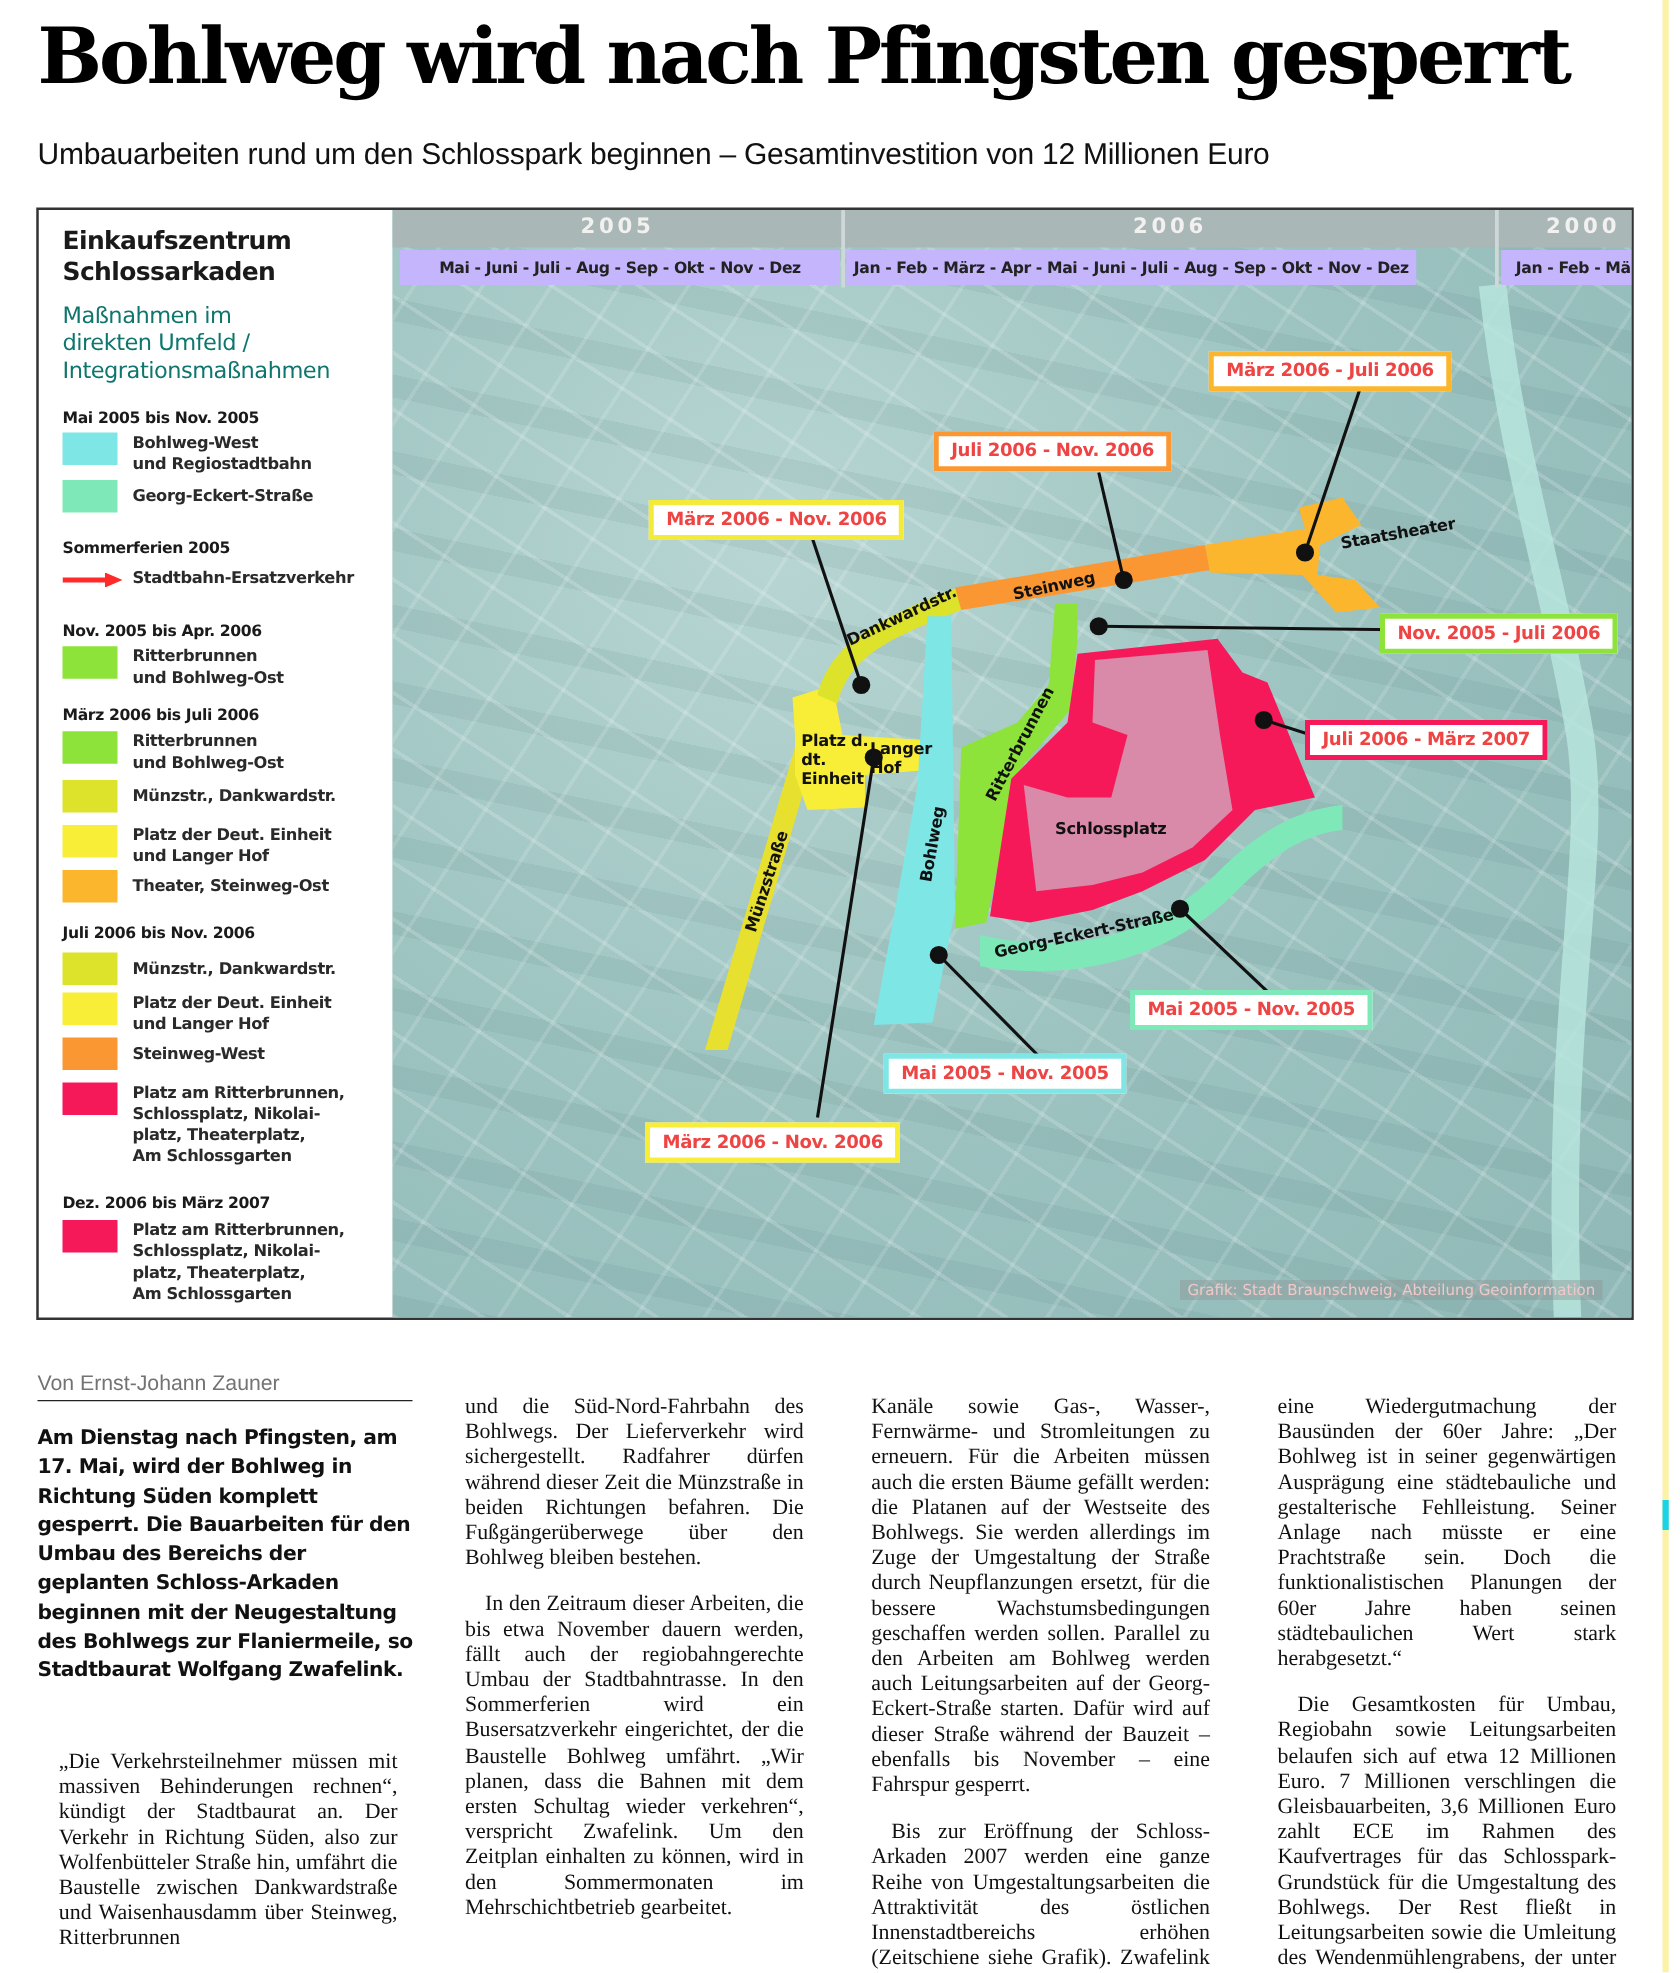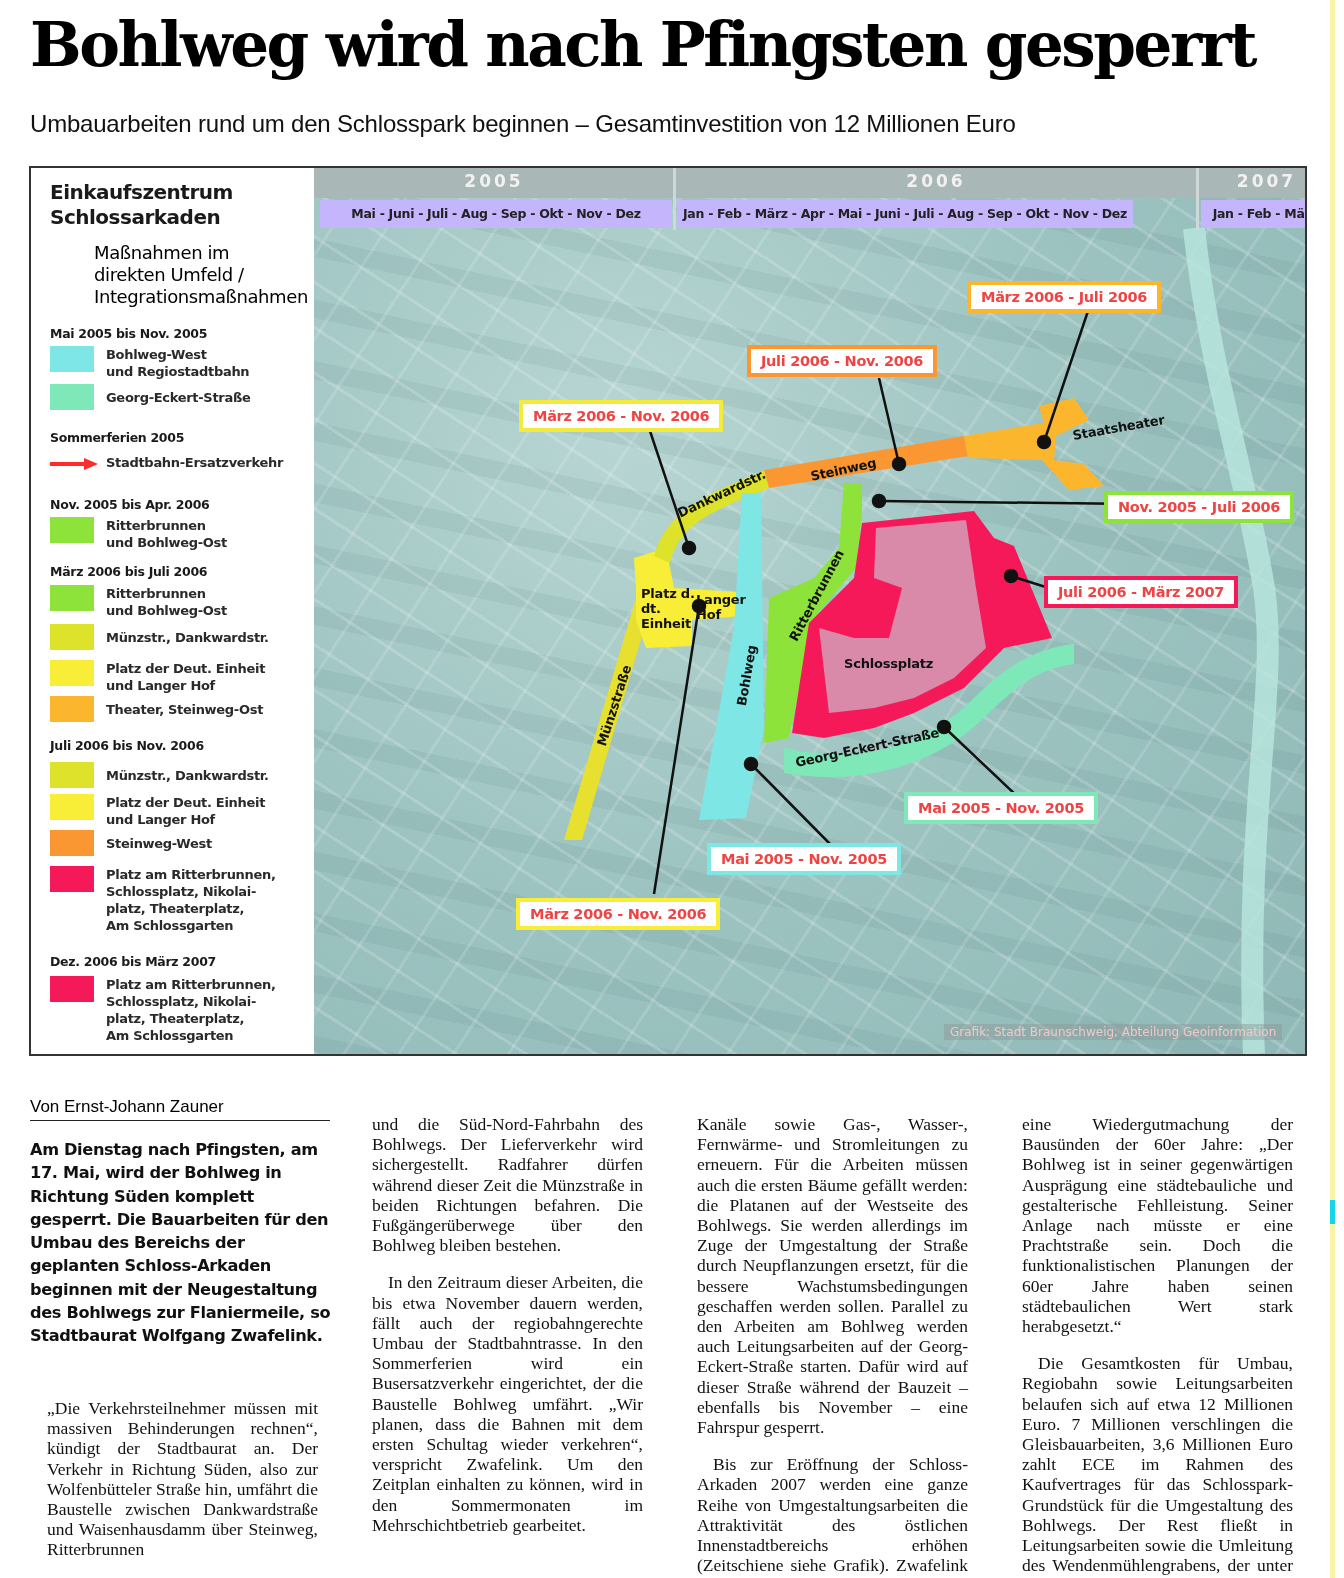--- a/index.html
+++ b/index.html
@@ -6,21 +6,21 @@
   body { width: 1344px; height: 1578px; position: relative; overflow: hidden; font-family: "Liberation Serif", serif; color: #111; }
   .right-strip { position: absolute; left: 1330px; top: 0; width: 5px; height: 1578px; background: #fbf2a8; }
   .right-mark { position: absolute; left: 1330px; top: 1200px; width: 5px; height: 24px; background: #19d3e8; }
 
   .headline { position: absolute; left: 30px; top: 14px; margin: 0; font-family: "DejaVu Serif", serif; font-weight: bold; font-size: 62px; letter-spacing: -2.5px; line-height: 1; color: #000; white-space: nowrap; transform: scaleX(0.985); transform-origin: left top; }
   .subhead { position: absolute; left: 30px; top: 110px; font-family: "Liberation Sans", sans-serif; font-size: 24px; color: #111; white-space: nowrap; letter-spacing: -0.2px; }
 
   .graphic { position: absolute; left: 29px; top: 166px; width: 1274px; height: 886px; border: 2px solid #333; background: #fff; overflow: hidden; }
   .legend { position: absolute; left: 3px; top: 4px; width: 250px; height: 878px; background: #fff; font-family: "DejaVu Sans", sans-serif; color: #1a1a1a; }
   .legend-title { position: absolute; left: 16px; top: 8px; font-weight: bold; font-size: 20px; line-height: 25px; letter-spacing: -0.5px; }
-  .legend-sub { position: absolute; left: 16px; top: 70px; font-size: 18px; line-height: 22px; color: #000000; letter-spacing: -0.4px; margin-left: 44px; }
+  .legend-sub { position: absolute; left: 16px; top: 70px; font-size: 18px; line-height: 22px; color: #0f766e; letter-spacing: -0.4px; }
   .legend-group { position: absolute; left: 16px; font-weight: bold; font-size: 12.5px; letter-spacing: -0.3px; white-space: nowrap; }
   .legend-item { position: absolute; left: 16px; width: 236px; }
   .swatch { position: absolute; left: 0; top: 0; width: 44px; height: 26px; }
   .swatch-label { position: absolute; left: 56px; top: 0; font-size: 13px; line-height: 17px; font-weight: bold; letter-spacing: -0.3px; color: #2a2a2a; }
   .arrow { position: absolute; left: 0; top: 4px; width: 48px; height: 12px; }
 
   .map { position: absolute; left: 255px; top: 0; width: 1019px; height: 886px; background: #9fc7c4; overflow: hidden; margin-left: 28px; }
   .map-bg { position: absolute; inset: 0; background:
      repeating-linear-gradient(33deg, rgba(255,255,255,0.18) 0 3px, transparent 3px 38px),
      repeating-linear-gradient(-57deg, rgba(255,255,255,0.14) 0 3px, transparent 3px 46px),
@@ -30,21 +30,21 @@
   .year { position: absolute; top: 3px; font-family: "DejaVu Sans", sans-serif; font-weight: bold; font-size: 17px; color: #f3f0f0; letter-spacing: 3px; text-align: center; }
   .timeline-months { position: absolute; left: 0; top: 32px; width: 1019px; height: 28px; }
   .months { position: absolute; top: 0; height: 28px; background: #c4b5fd; font-family: "DejaVu Sans", sans-serif; font-weight: bold; font-size: 12.5px; color: #222; line-height: 28px; text-align: center; white-space: nowrap; letter-spacing: -0.3px; }
   .divider { position: absolute; top: 0; width: 3px; height: 62px; background: #cfd8d8; }
 
   .map-svg { position: absolute; left: 0; top: 0; }
   .callout { position: absolute; background: #fff; font-family: "DejaVu Sans", sans-serif; font-weight: bold; font-size: 14.5px; color: #ef4444; white-space: nowrap; padding: 4px 10px; letter-spacing: -0.3px; }
   .place { position: absolute; font-family: "DejaVu Sans", sans-serif; font-weight: bold; font-size: 13px; color: #111; white-space: nowrap; letter-spacing: -0.2px; }
   .credit { position: absolute; left: 630px; top: 856px; padding: 1px 6px; background: rgba(140,150,150,0.45); font-family: "DejaVu Sans", sans-serif; font-size: 12px; color: #f0c8c8; white-space: nowrap; }
 
-  .byline { position: absolute; left: 30px; top: 1097px; width: 300px; font-family: "Liberation Sans", sans-serif; font-size: 17px; color: #000000; border-bottom: 1.5px solid #222; padding-bottom: 3px; }
+  .byline { position: absolute; left: 30px; top: 1097px; width: 300px; font-family: "Liberation Sans", sans-serif; font-size: 17px; color: #737373; border-bottom: 1.5px solid #222; padding-bottom: 3px; }
   .lead { position: absolute; left: 30px; top: 1138px; width: 305px; font-family: "DejaVu Sans", sans-serif; font-weight: bold; font-size: 16.2px; line-height: 23.3px; color: #111; letter-spacing: -0.35px; }
   .col { position: absolute; width: 305px; font-family: "Liberation Serif", serif; font-size: 17.5px; line-height: 20.2px; color: #111; text-align: justify; hyphens: manual; }
   .col p { margin: 17px; }
   .col p.indent { text-indent: 16px; }
 </style>
 </head>
 <body>
 
 <div class="right-strip"></div>
 <div class="right-mark"></div>
@@ -201,21 +201,21 @@
         <line x1="520" y1="680" x2="437" y2="596"></line>
           <circle cx="437" cy="596" r="6"></circle>
         <line x1="340" y1="726" x2="385" y2="438"></line>
           <circle cx="385" cy="438" r="6"></circle>
       </g>
     </svg>
 
     <div class="timeline-years">
       <div class="year" style="left:0;width:360px">2005</div>
       <div class="year" style="left:362px;width:520px">2006</div>
-      <div class="year" style="left:886px;width:133px">2007</div>
+      <div class="year" style="left:886px;width:133px">2000</div>
     </div>
     <div class="timeline-months">
       <div class="months" style="left:6px;width:352px">Mai - Juni - Juli - Aug - Sep - Okt - Nov - Dez</div>
       <div class="months" style="left:363px;width:456px">Jan - Feb - März - Apr - Mai - Juni - Juli - Aug - Sep - Okt - Nov - Dez</div>
       <div class="months" style="left:887px;width:128px">Jan - Feb - März</div>
     </div>
     <div class="divider" style="left:359px"></div>
     <div class="divider" style="left:882px"></div>
 
     <div class="callout" style="left: 653px; top: 113px; border: 4px solid rgb(251, 182, 46);">März 2006 - Juli 2006</div>

